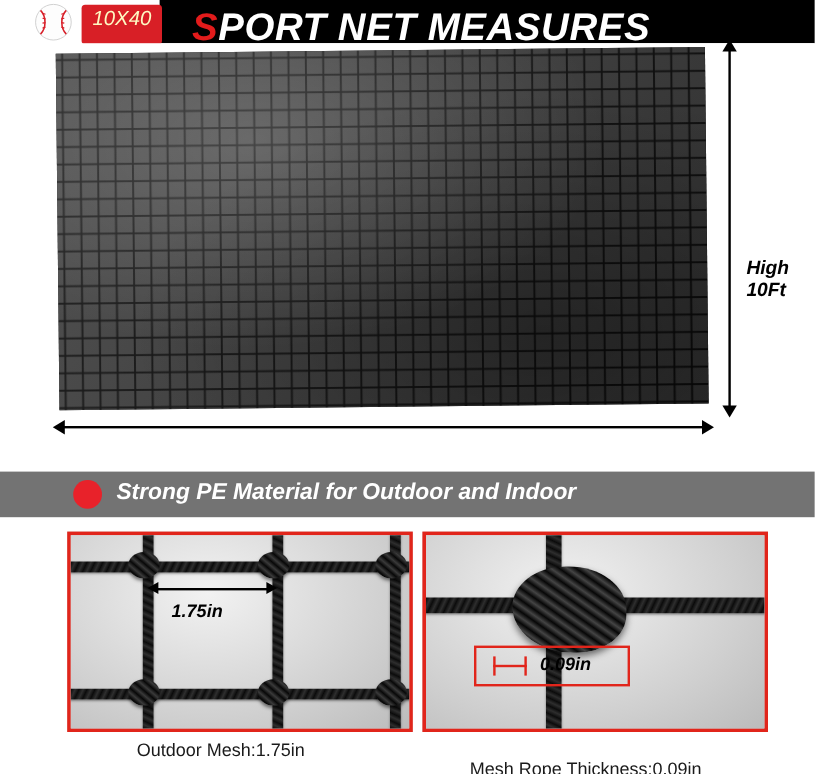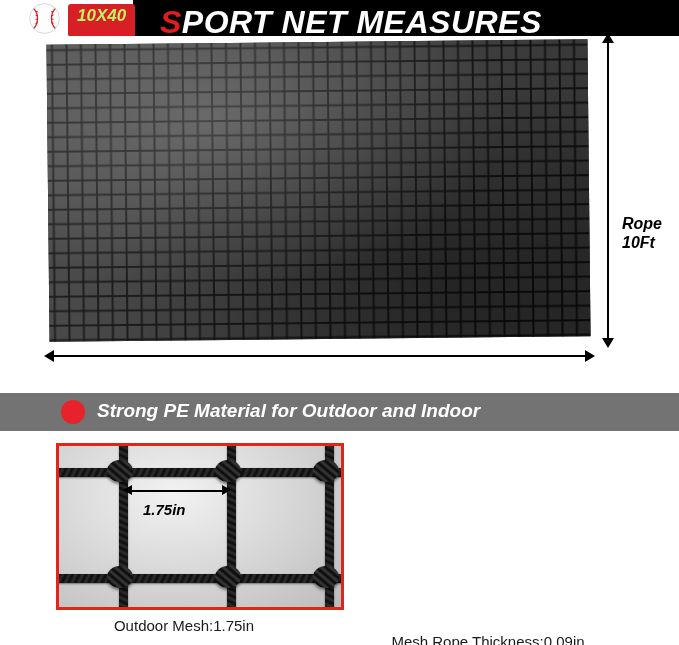--- a/index.html
+++ b/index.html
@@ -48,23 +48,23 @@
     white-space: nowrap;
   }
   .header-title .red {
     color: #e21b1b;
   }
   .badge {
     position: absolute;
     left: 68px;
     top: 4px;
     background: #d81f26;
-    color: #bef264;
+    color: #fef9c3;
     font-size: 17px;
-    font-weight: bold;
+    font-weight: normal;
     font-style: italic;
     padding: 2px 9px 11px 9px;
     border-radius: 3px;
     white-space: nowrap;
   }
   .baseball {
     position: absolute;
     left: 28px;
     top: 2px;
     width: 33px;
@@ -342,21 +342,21 @@
     <div class="net-photo">
       <div class="net-grid"></div>
       <div class="net-shade"></div>
     </div>
 
     <div class="dim-v">
       <div class="arrow-up"></div>
       <div class="arrow-down"></div>
     </div>
     <div class="label-high">
-      <div>Rope</div>
+      <div>High</div>
       <div>10Ft</div>
     </div>
 
     <div class="dim-h">
       <div class="arrow-left"></div>
       <div class="arrow-right"></div>
     </div>
   </div>
 
   <div class="band2">
@@ -380,17 +380,31 @@
     <div class="knot" style="left:156px; top:120px;"></div>
     <div class="knot" style="left:254px; top:120px;"></div>
 
     <div class="measure-line" style="left:72px; top:44px; width:92px;">
       <div class="mk-l"></div>
       <div class="mk-r"></div>
     </div>
     <div class="measure-label" style="left:84px; top:55px;">1.75in</div>
   </div>
 
+  <div class="detail detail-right">
+    <div class="mesh-bg"></div>
+
+    <div class="rope-h" style="left:-6px; top:52px; width:300px; height:13px;"></div>
+    <div class="rope-v" style="left:100px; top:-6px; height:180px; width:13px;"></div>
+    <div class="thick-knot"></div>
+
+    <div class="red-box"></div>
+    <div class="red-gap">
+      <div class="rk-l"></div>
+      <div class="rk-r"></div>
+    </div>
+    <div class="measure-label" style="left:95px; top:99px;">0.09in</div>
+  </div>
 
   <div class="caption caption-left">Outdoor Mesh:1.75in</div>
   <div class="caption caption-right">Mesh Rope Thickness:0.09in</div>
 
 </div>
 
 </body></html>

